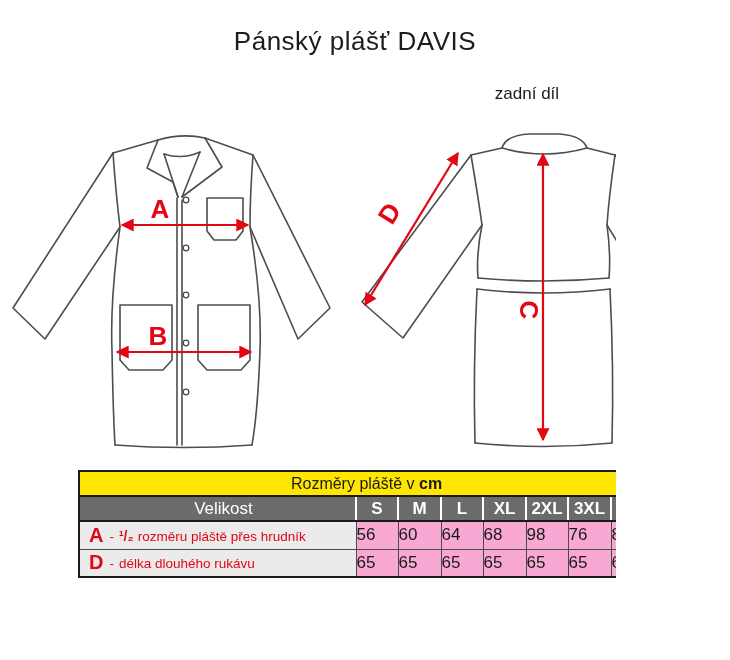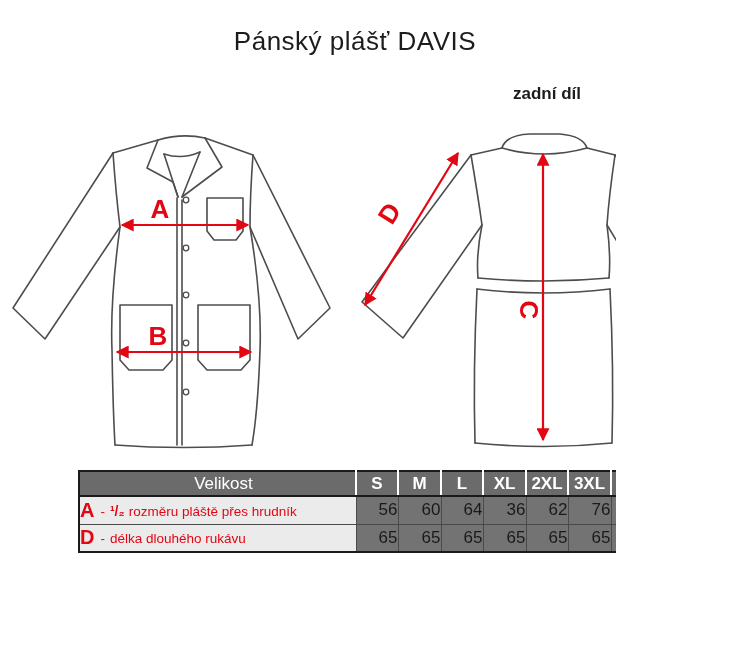--- a/index.html
+++ b/index.html
@@ -9,21 +9,21 @@
 
   .page-title {
     position:absolute; left:0; top:26px; width:710px;
     text-align:center; font-size:26px; font-weight:400; color:#1c1c1c;
     letter-spacing:0.5px;
   }
   .view-label {
     position:absolute; top:84px; font-size:17px; color:#1c1c1c; text-align:center;
   }
   .view-label.front { left:100px; width:170px; }
-  .view-label.back  { left:460px; width:174px;font-weight:bold; }
+  .view-label.back  { left:440px; width:174px; }
 
   .diagram-svg { position:absolute; top:120px; }
   .diagram-svg.front { left:10px; }
   .diagram-svg.back  { left:360px; }
 
   .outline path, .outline polyline, .outline circle {
     fill:none; stroke:#4d4d4d; stroke-width:1.6;
     stroke-linejoin:round; stroke-linecap:round;
   }
   .outline .pocket { fill:#ffffff; }
@@ -46,26 +46,26 @@
     font-size:16px; color:#1a1a1a; border-bottom:2px solid #1a1a1a;
   }
   .t-title .unit { font-weight:bold; }
   .t-sizes td {
     background:#6b6b6b; color:#ffffff; height:25px; text-align:center;
     font-size:17px; font-weight:bold; border-bottom:2px solid #1a1a1a;
   }
   .t-sizes td.lblcell { font-weight:400;padding-left:12px; }
   .t-sizes td + td { border-left:2px solid #ffffff; }
   .t-row td {
-    height:28px; background:#737373; text-align:right;
+    height:28px; background:#f9a8d4; text-align:left;
     font-size:17px; color:#1a1a1a; border-top:1.5px solid #4a4a4a;
   }
   .t-row td + td { border-left:1px solid #4a4a4a; }
   .t-row td.lblcell {
-    background:#ebebeb; text-align:left; 
+    background:#ebebeb; text-align:left; padding-left:9px;
     color:#e30613; font-size:13.5px;
   }
   .t-row .ltr { font-weight:bold; font-size:20px; vertical-align:-1px; }
   .t-row .dash { margin:0 5px 0 6px; font-size:13.5px; }
   .t-row .frac { font-weight:bold; font-size:14px; margin-right:4px; }
   .t-row .frac:empty { display:none; margin:0; }
 </style>
 </head>
 <body>
 
@@ -153,37 +153,40 @@
       <col style="width:277px">
       <col style="width:42px">
         <col style="width:43px">
         <col style="width:42px">
       <col style="width:43px">
         <col style="width:42px">
         <col style="width:43px">
         <col style="width:43px">
     </colgroup>
     <tbody>
+      <tr class="t-title">
+        <td colspan="8"><span>Rozměry pláště v</span> <span class="unit">cm</span></td>
+      </tr>
       <tr class="t-sizes">
         <td class="lblcell">Velikost</td>
         <td>S</td>
         <td>M</td>
         <td>L</td>
         <td>XL</td>
         <td>2XL</td>
         <td>3XL</td>
         <td>4XL</td>
       </tr>
       <tr class="t-row">
         <td class="lblcell"><span class="ltr">A</span><span class="dash">-</span><span class="frac">¹/₂</span><span>rozměru pláště přes hrudník</span></td>
         <td>56</td>
         <td>60</td>
         <td>64</td>
-        <td>36</td>
-        <td>62</td>
+        <td>68</td>
+        <td>98</td>
         <td>76</td>
         <td>80</td>
       </tr>
       <tr class="t-row">
         <td class="lblcell"><span class="ltr">D</span><span class="dash">-</span><span>délka dlouhého rukávu</span></td>
         <td>65</td>
         <td>65</td>
         <td>65</td>
         <td>65</td>
         <td>65</td>

